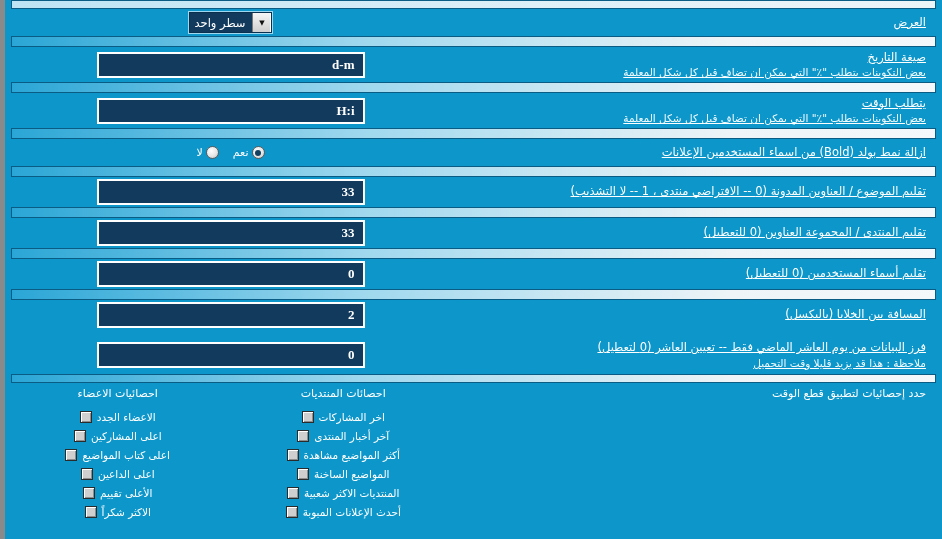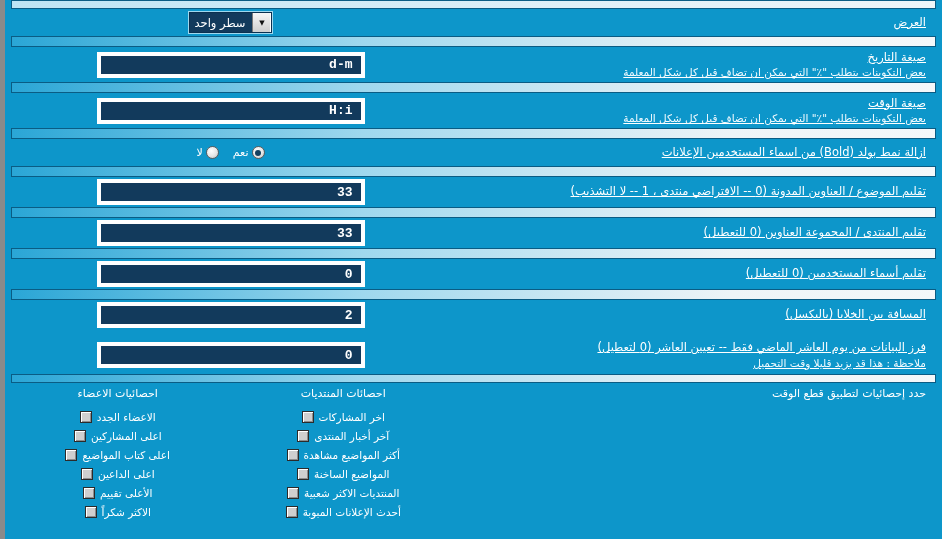--- a/index.html
+++ b/index.html
@@ -47,27 +47,27 @@
   .label .title{font-size:11.5px;display:block;}
   .label .hint{font-size:10.5px;display:block;color:#f2fbff;}
   .row .control{
     flex:1 1 auto;
     display:flex;align-items:center;justify-content:center;
   }
   
   .txt{
     width:268px;height:26px;
     background:#123a5c;
-    border:4px solid #ffffff;
+    border:2px solid #ffffff;
     color:#ffffff;
     font-size:13px;font-weight:bold;
     text-align:right;
     padding:0 8px;
     box-sizing:border-box;
-    font-family:Liberation Mono, monospace;
+    font-family:Liberation Serif, serif;
     display:flex;align-items:center;justify-content:flex-start;
   }
   
   .select{
     display:inline-flex;align-items:stretch;
     height:19px;
     background:#123a5c;
     border:1px solid #0a3050;
     box-shadow:0 0 0 1px #9fd8ee;
   }
@@ -169,21 +169,21 @@
     </div>
     <div class="control">
       <div class="txt">d-m</div>
     </div>
   </div>
 
   <div class="divider"></div>
 
   <div class="row" style="height:35px;">
     <div class="label">
-      <span class="title">صيغة الوقت</span>
+      <span class="title">يتطلب الوقت</span>
       <span class="hint">بعض التكوينات يتطلب "٪" التي يمكن ان تضاف قبل كل شكل المعلمة</span>
     </div>
     <div class="control">
       <div class="txt">H:i</div>
     </div>
   </div>
 
   <div class="divider"></div>
 
   <div class="row" style="height:27px;">

